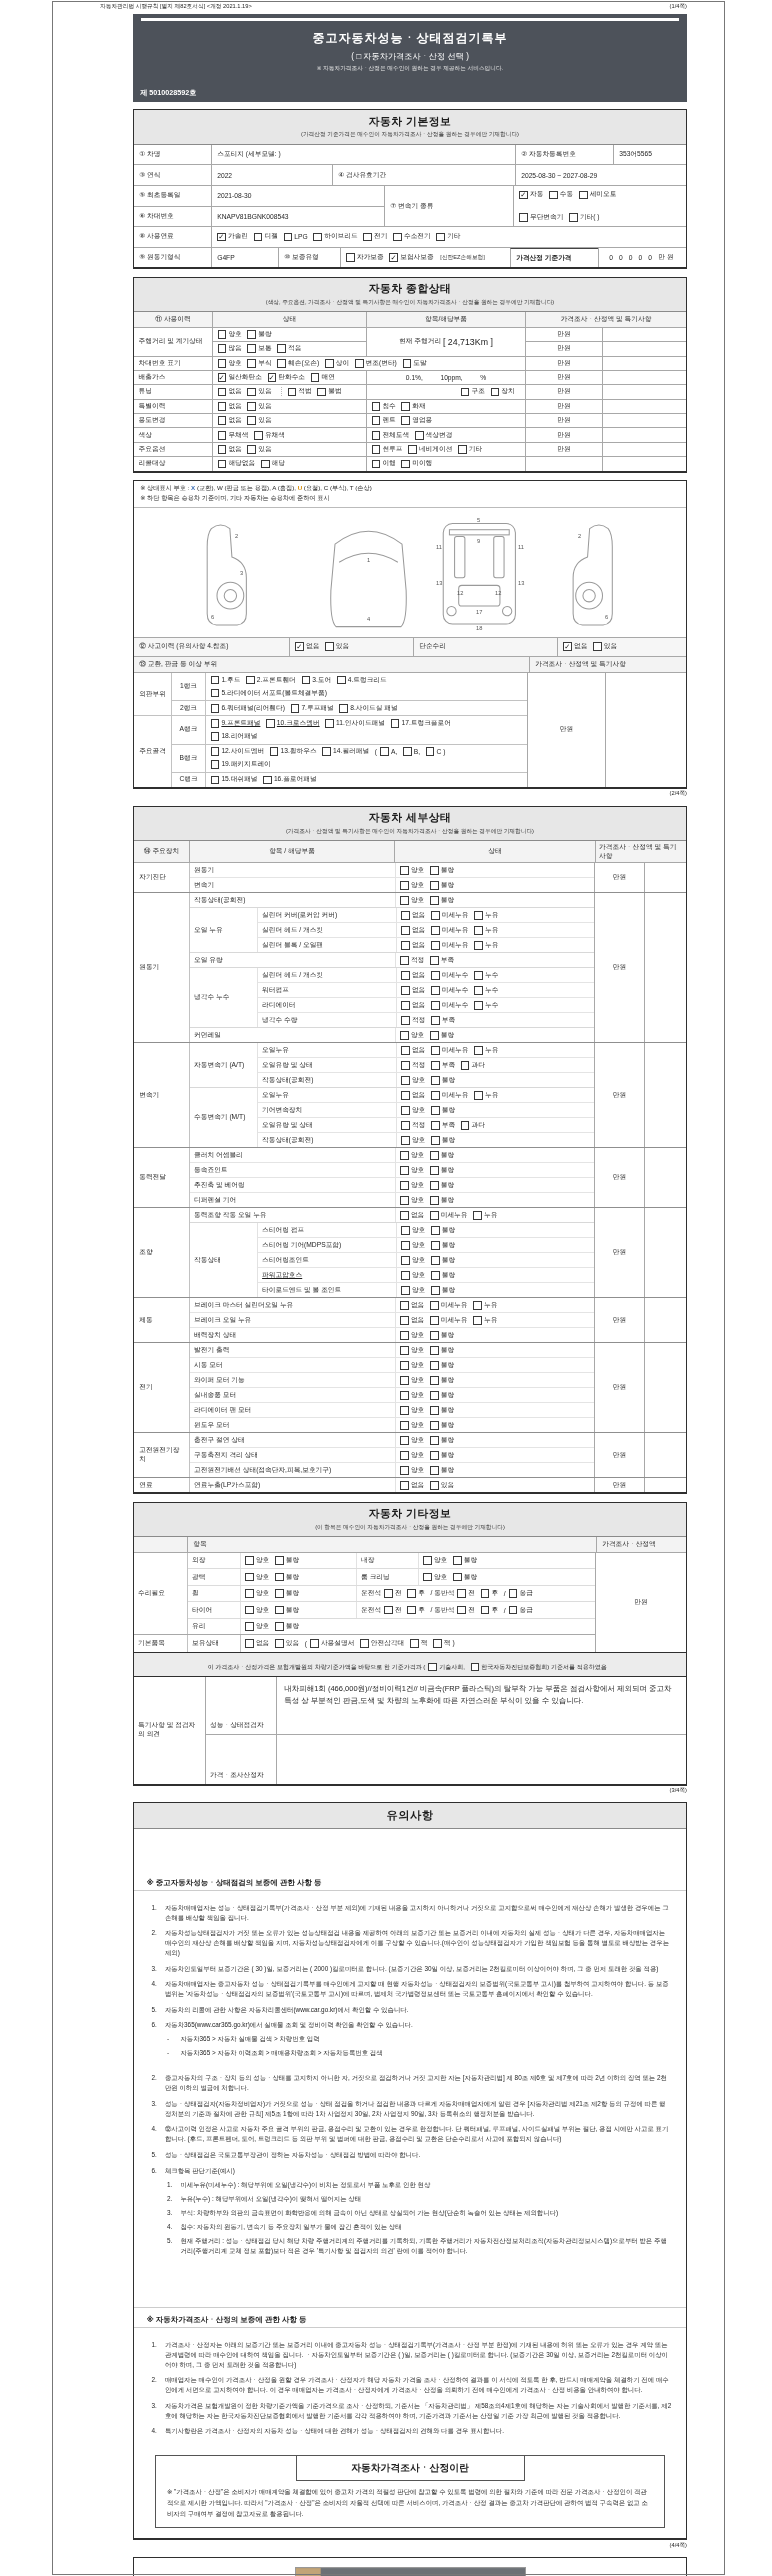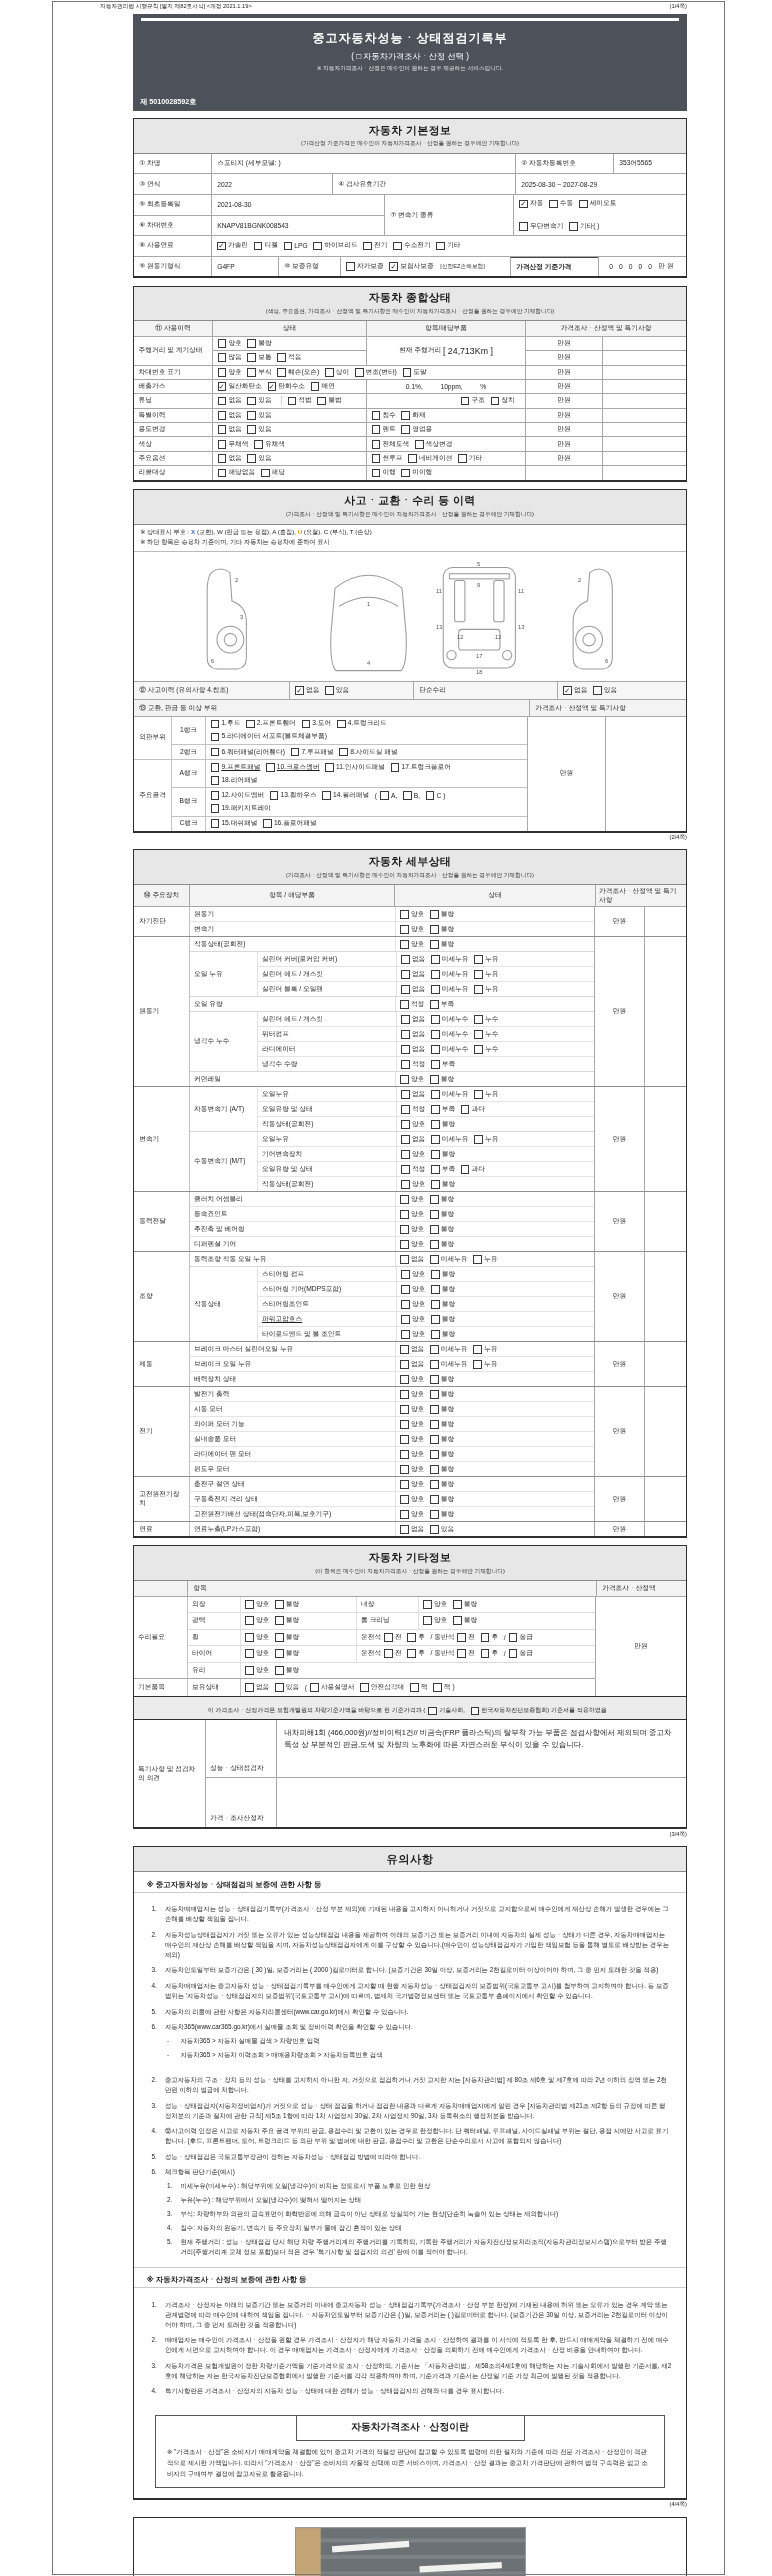--- a/index.html
+++ b/index.html
@@ -9,21 +9,21 @@
   .topnote{margin:3.1px 0 0 100px;width:587px;display:flex;justify-content:space-between;font-size:5.7px;color:#222;}
   .content{width:554px;margin-left:133px;}
   .pmark{width:554px;margin-left:133px;text-align:right;font-size:5.7px;color:#222;margin-top:1.5px;margin-bottom:1.5px;}
 
   
   .band{margin-top:3.1px;background:#4d525a;color:#fff;padding:3.1px 7.2px 4.1px 7.2px;}
   .band .stripe{height:3.1px;background:#fff;margin:1px 1px 8.2px 1px;}
   .band .t1{text-align:center;font-size:12px;font-weight:bold;letter-spacing:1px;}
   .band .t2{text-align:center;font-size:8.2px;margin-top:4.1px;}
   .band .t3{text-align:center;font-size:5.7px;margin-top:3.1px;color:#e8e8e8;}
-  .band .docno{font-size:7.2px;font-weight:bold;margin-top:24px;}
+  .band .docno{font-size:7.2px;font-weight:bold;margin-top:15px;}
 
   
   .sect{border:1px solid #2f2f2f;border-bottom-width:2.1px;margin-top:7.2px;background:#fff;}
   .shead{background:#e7e7e7;text-align:center;padding:4.6px 2.1px;border-bottom:0.5px solid #8a8a8a;}
   .shead .st{font-size:10.8px;font-weight:bold;letter-spacing:0.5px;}
   .shead .ss{font-size:5.7px;margin-top:2.6px;color:#333;}
   .ctr{justify-content:center;text-align:center;}
 
   
   .checks{display:flex;flex-wrap:wrap;align-items:center;row-gap:1.5px;}
@@ -124,21 +124,21 @@
   .opin .ol{width:71px;display:flex;align-items:center;padding:4.1px;box-sizing:border-box;}
   .opin .obody{flex:1;border-left:0.5px solid #a8a8a8;}
   .orow{display:flex;border-top:0.5px solid #a8a8a8;align-items:flex-end;}
   .orow:first-child{border-top:none;}
   .orow .orl{width:70px;display:flex;align-items:center;padding:4.1px;box-sizing:border-box;}
   .orow .ort{flex:1;border-left:0.5px solid #a8a8a8;padding:6.2px 7.2px;font-size:7.5px;line-height:1.6;min-height:57px;box-sizing:border-box;}
   .orow.second .ort{min-height:49px;}
 
   
   .nsect .shead .st{font-size:11.3px;}
-  .nsub{font-size:7.5px;font-weight:bold;padding:7.2px 12.4px 2.1px 12.4px;border-bottom:0.5px solid #ccc;}
+  .nsub{font-size:7.5px;font-weight:bold;padding:7.2px 12.4px 2.1px 12.4px;border-bottom:0.5px solid #ccc;margin-top:42px;}
   .nbody{padding:6.2px 14.4px 9.3px 17.5px;}
   .ni{display:flex;margin-top:5.7px;font-size:6.4px;line-height:1.55;}
   .nino{width:13.4px;flex:none;}
   .nit{flex:1;}
   .nisubs{margin-left:15.5px;}
   .ni.sub{margin-top:4.1px;}
   .defbox{border:0.5px solid #555;margin:9.3px 20.6px 10.3px 20.6px;padding:0 0 7.2px 0;}
   .defbox .dbt{border:0.5px solid #555;width:227px;margin:-0.5px auto 6.2px auto;text-align:center;font-size:9.8px;font-weight:bold;padding:5.2px 0;background:#fff;}
   .defbox .dbb{font-size:6.4px;line-height:1.7;padding:0 11.3px;}
 
@@ -530,24 +530,20 @@
               <span class="cb"></span>
               <span class="cbl">미이행</span>
             </span>
           </div>
         <div></div>
           <div></div>
       </div>
     </div>
 
     <div class="sect">
-      <div class="shead">
-        <div class="st">사고ㆍ교환ㆍ수리 등 이력</div>
-        <div class="ss">(가격조사ㆍ산정액 및 특기사항은 매수인이 자동차가격조사ㆍ산정을 원하는 경우에만 기재합니다)</div>
-      </div>
       <div class="legend" id="legend-parts"><span>※ 상태표시 부호 : </span><span style="color: rgb(59, 109, 180); font-weight: bold;">X</span><span> (교환), W (판금 또는 용접), A (흠집), </span><span style="color: rgb(217, 140, 0); font-weight: bold;">U</span><span> (요철), C (부식), T (손상)</span></div>
       <div class="legend2">※ 하단 항목은 승용차 기준이며, 기타 자동차는 승용차에 준하여 표시</div>
 
       <div class="diagram">
         <svg width="552" height="129" viewBox="0 0 1071 250">
           <g fill="none" stroke="#9a9a9a" stroke-width="2">
 
             <path d="M150 40 q18 -14 36 0 l4 55 q28 10 28 40 l0 70 q0 20 -18 22 l-40 0 q-18 -2 -18 -22 l0 -130 q0 -25 8 -35 z"></path>
             <circle cx="187" cy="170" r="26"></circle>
               <circle cx="187" cy="170" r="12"></circle>

